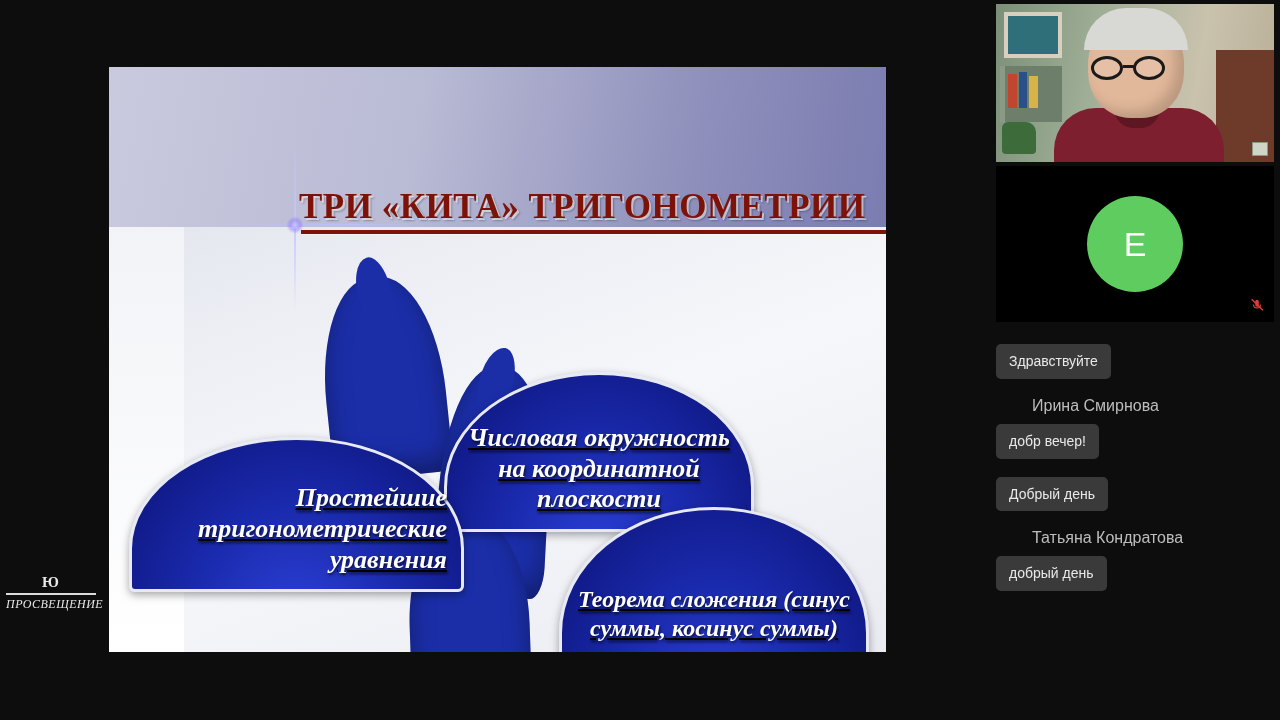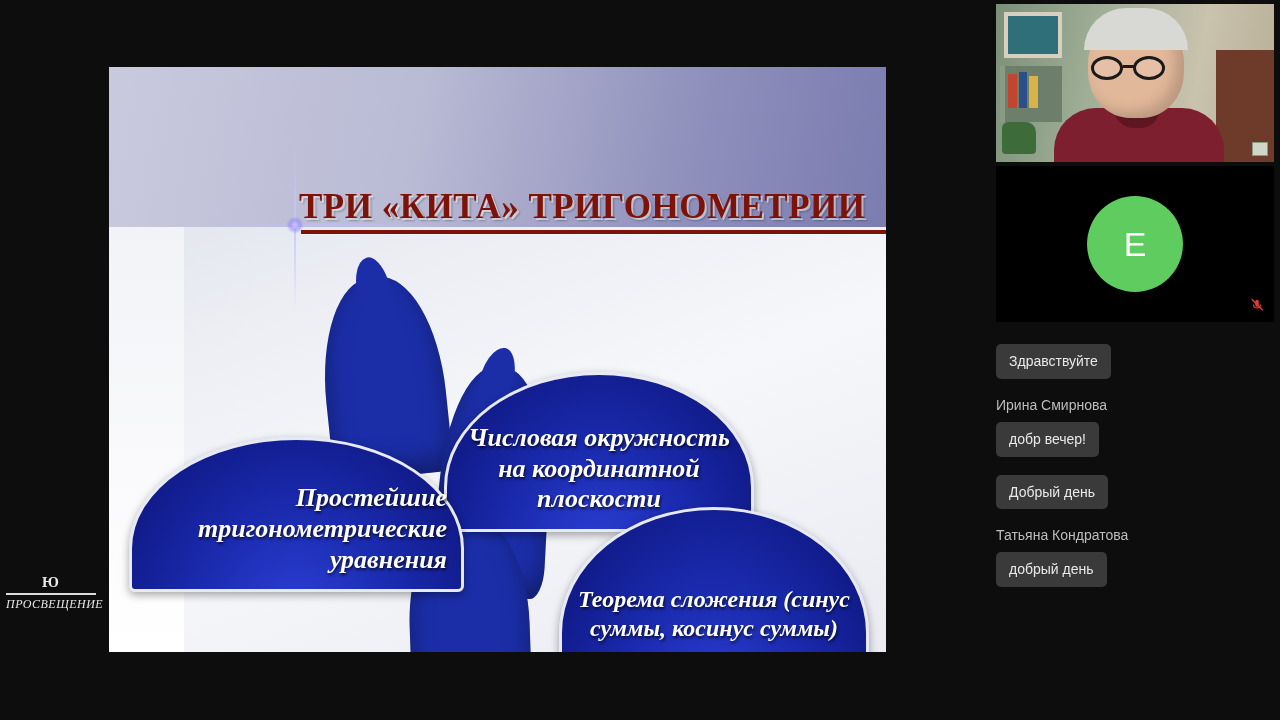--- a/index.html
+++ b/index.html
@@ -97,20 +97,21 @@
   .dome {
     position: absolute;
     border-radius: 50% 50% 6px 6px / 72% 72% 6px 6px;
     background: radial-gradient(ellipse at 50% 120%, #2c3fd6 0%, #1a2aad 45%, #0b1174 100%);
     border: 3px solid #e7e9f3;
     box-shadow: 0 3px 8px rgba(0,0,0,0.35);
     display: flex;
     align-items: center;
     justify-content: center;
     text-align: center;
+    text-decoration: underline;
   }
   .dome-text {
     font-family: "Liberation Serif", serif;
     font-weight: bold;
     font-style: italic;
     color: #ffffff;
     text-shadow: 1px 2px 3px rgba(0,0,0,0.75);
     line-height: 1.18;
     padding: 0 14px;
   }
@@ -234,22 +235,23 @@
     background: #3a3a3a;
     color: #e9e9e9;
     font-size: 14px;
     line-height: 1.2;
     padding: 9px 13px;
     border-radius: 5px;
     margin-bottom: 18px;
   }
   .sender {
     color: #bdbdbd;
-    font-size: 14px;
+    font-size: 16px;
     margin-bottom: 9px;
+    margin-left: 36px;
   }
   .msg-group { margin-bottom: 0; }
 </style>
 </head>
 <body>
 
 <div id="app">
 
   <div class="stage">
 

